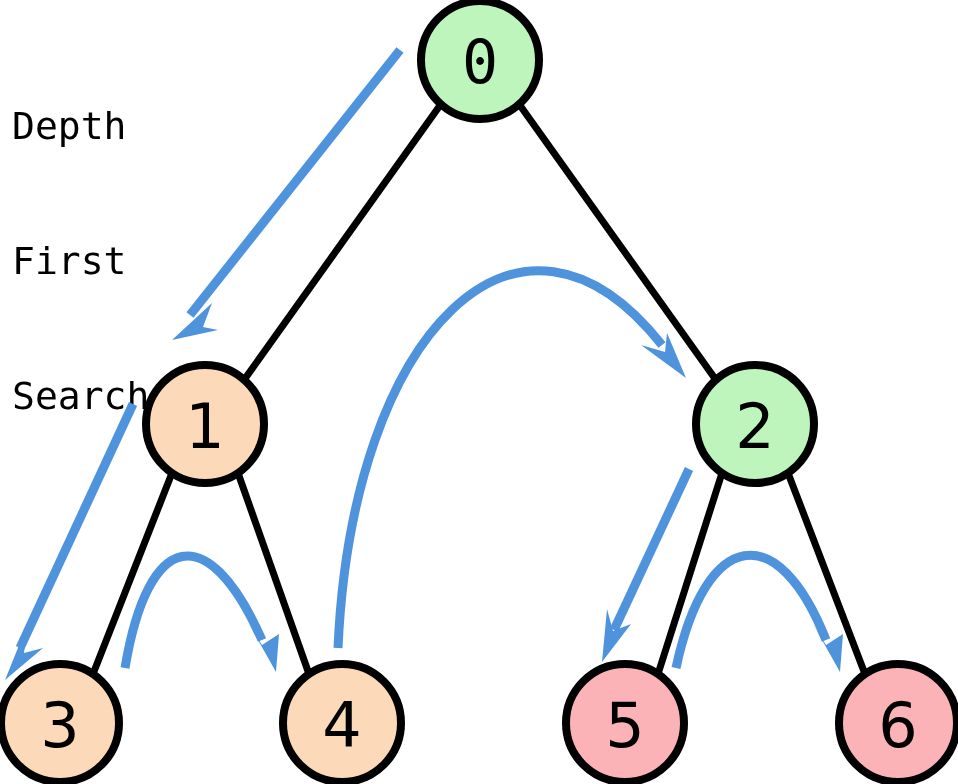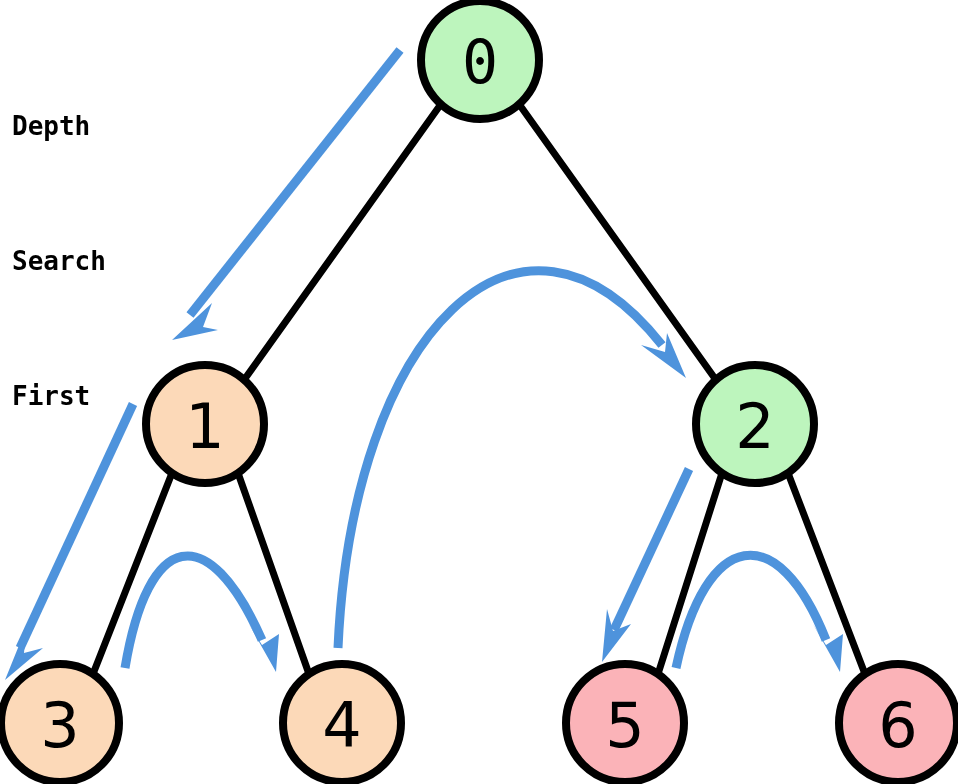--- a/index.html
+++ b/index.html
@@ -58,41 +58,40 @@
     font-size: 60px;
     fill: #000000;
     text-anchor: middle;
     dominant-baseline: central;
   }
   #title-block {
     position: absolute;
     left: 12px;
     top: 14px;
     font-family: "DejaVu Sans Mono", monospace;
-    font-size: 26px;
+    font-size: 38px;
     line-height: 45px;
     color: #000000;
     white-space: pre;
     letter-spacing: 0px;
-    font-weight: bold;
   }
   #title-block div {
     margin: 0;
     padding: 0;
   }
 </style>
 </head>
 <body>
 
 <div id="canvas-root">
 
   <div id="title-block">
     <div>Depth</div>
+    <div>First</div>
     <div>Search</div>
-    <div>First</div>
   </div>
 
   <svg id="tree-svg" viewBox="0 0 958 784">
 
     <g>
       <line class="edge-line" x1="441" y1="104" x2="244" y2="380"></line>
       <line class="edge-line" x1="519" y1="104" x2="716" y2="380"></line>
       <line class="edge-line" x1="172" y1="473" x2="93" y2="674"></line>
       <line class="edge-line" x1="238" y1="473" x2="309" y2="674"></line>
       <line class="edge-line" x1="722" y1="473" x2="658" y2="674"></line>

